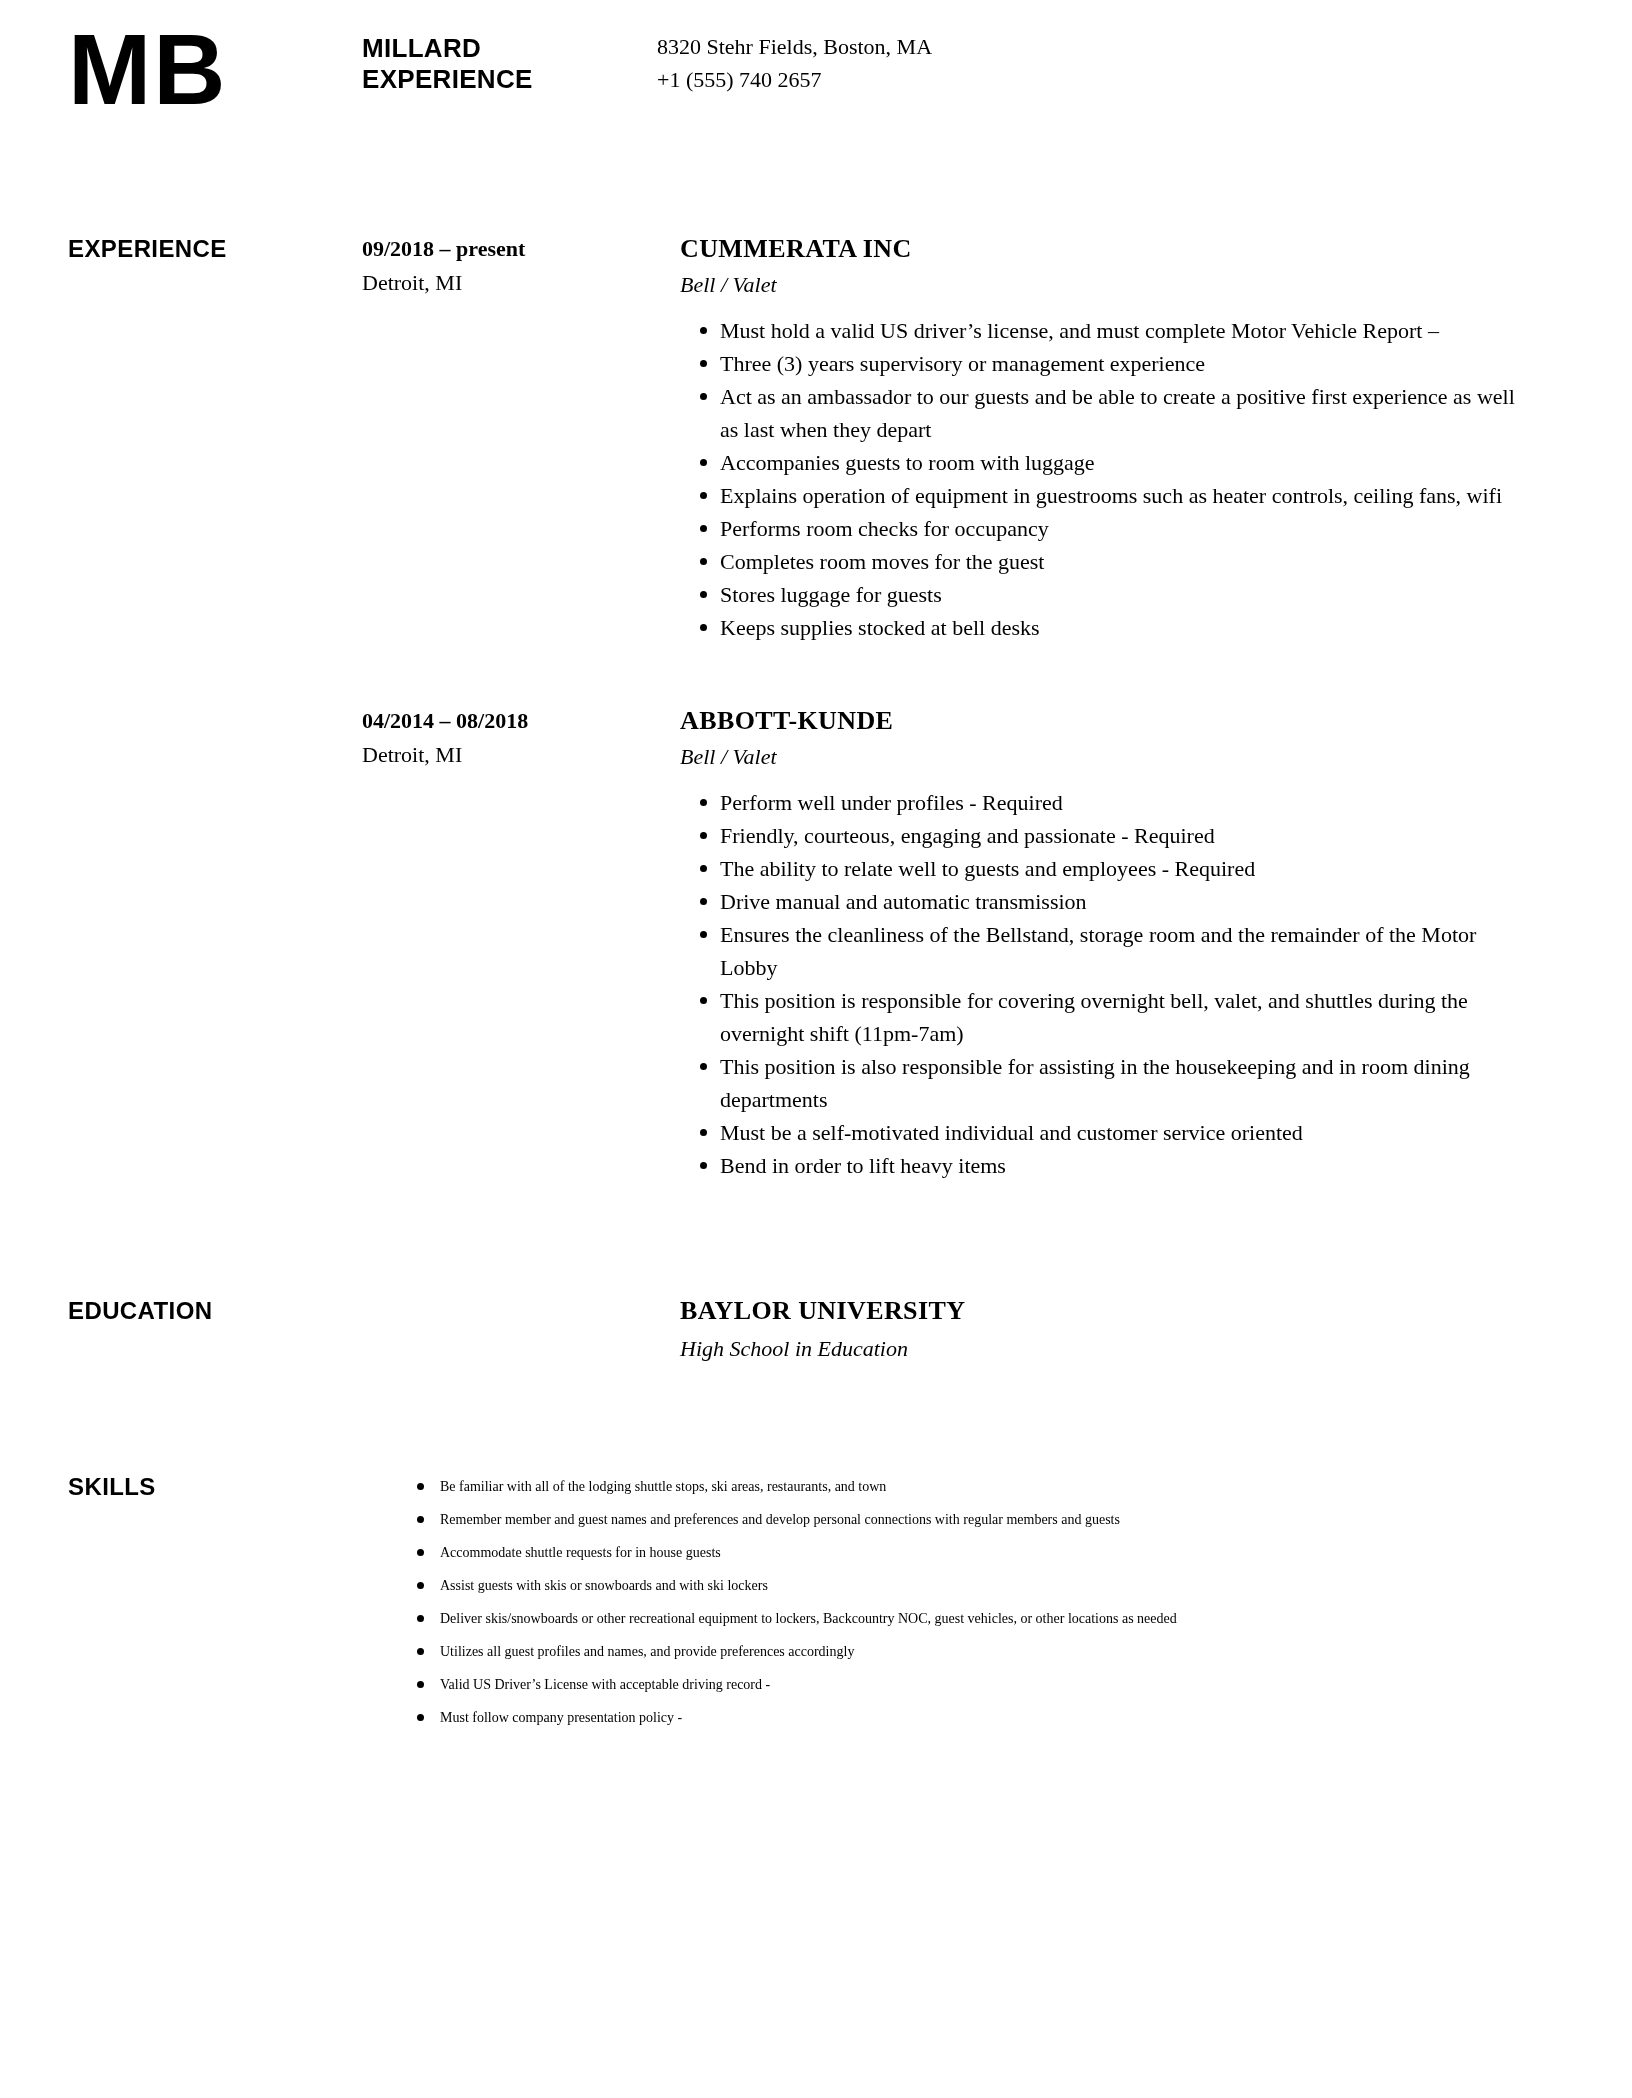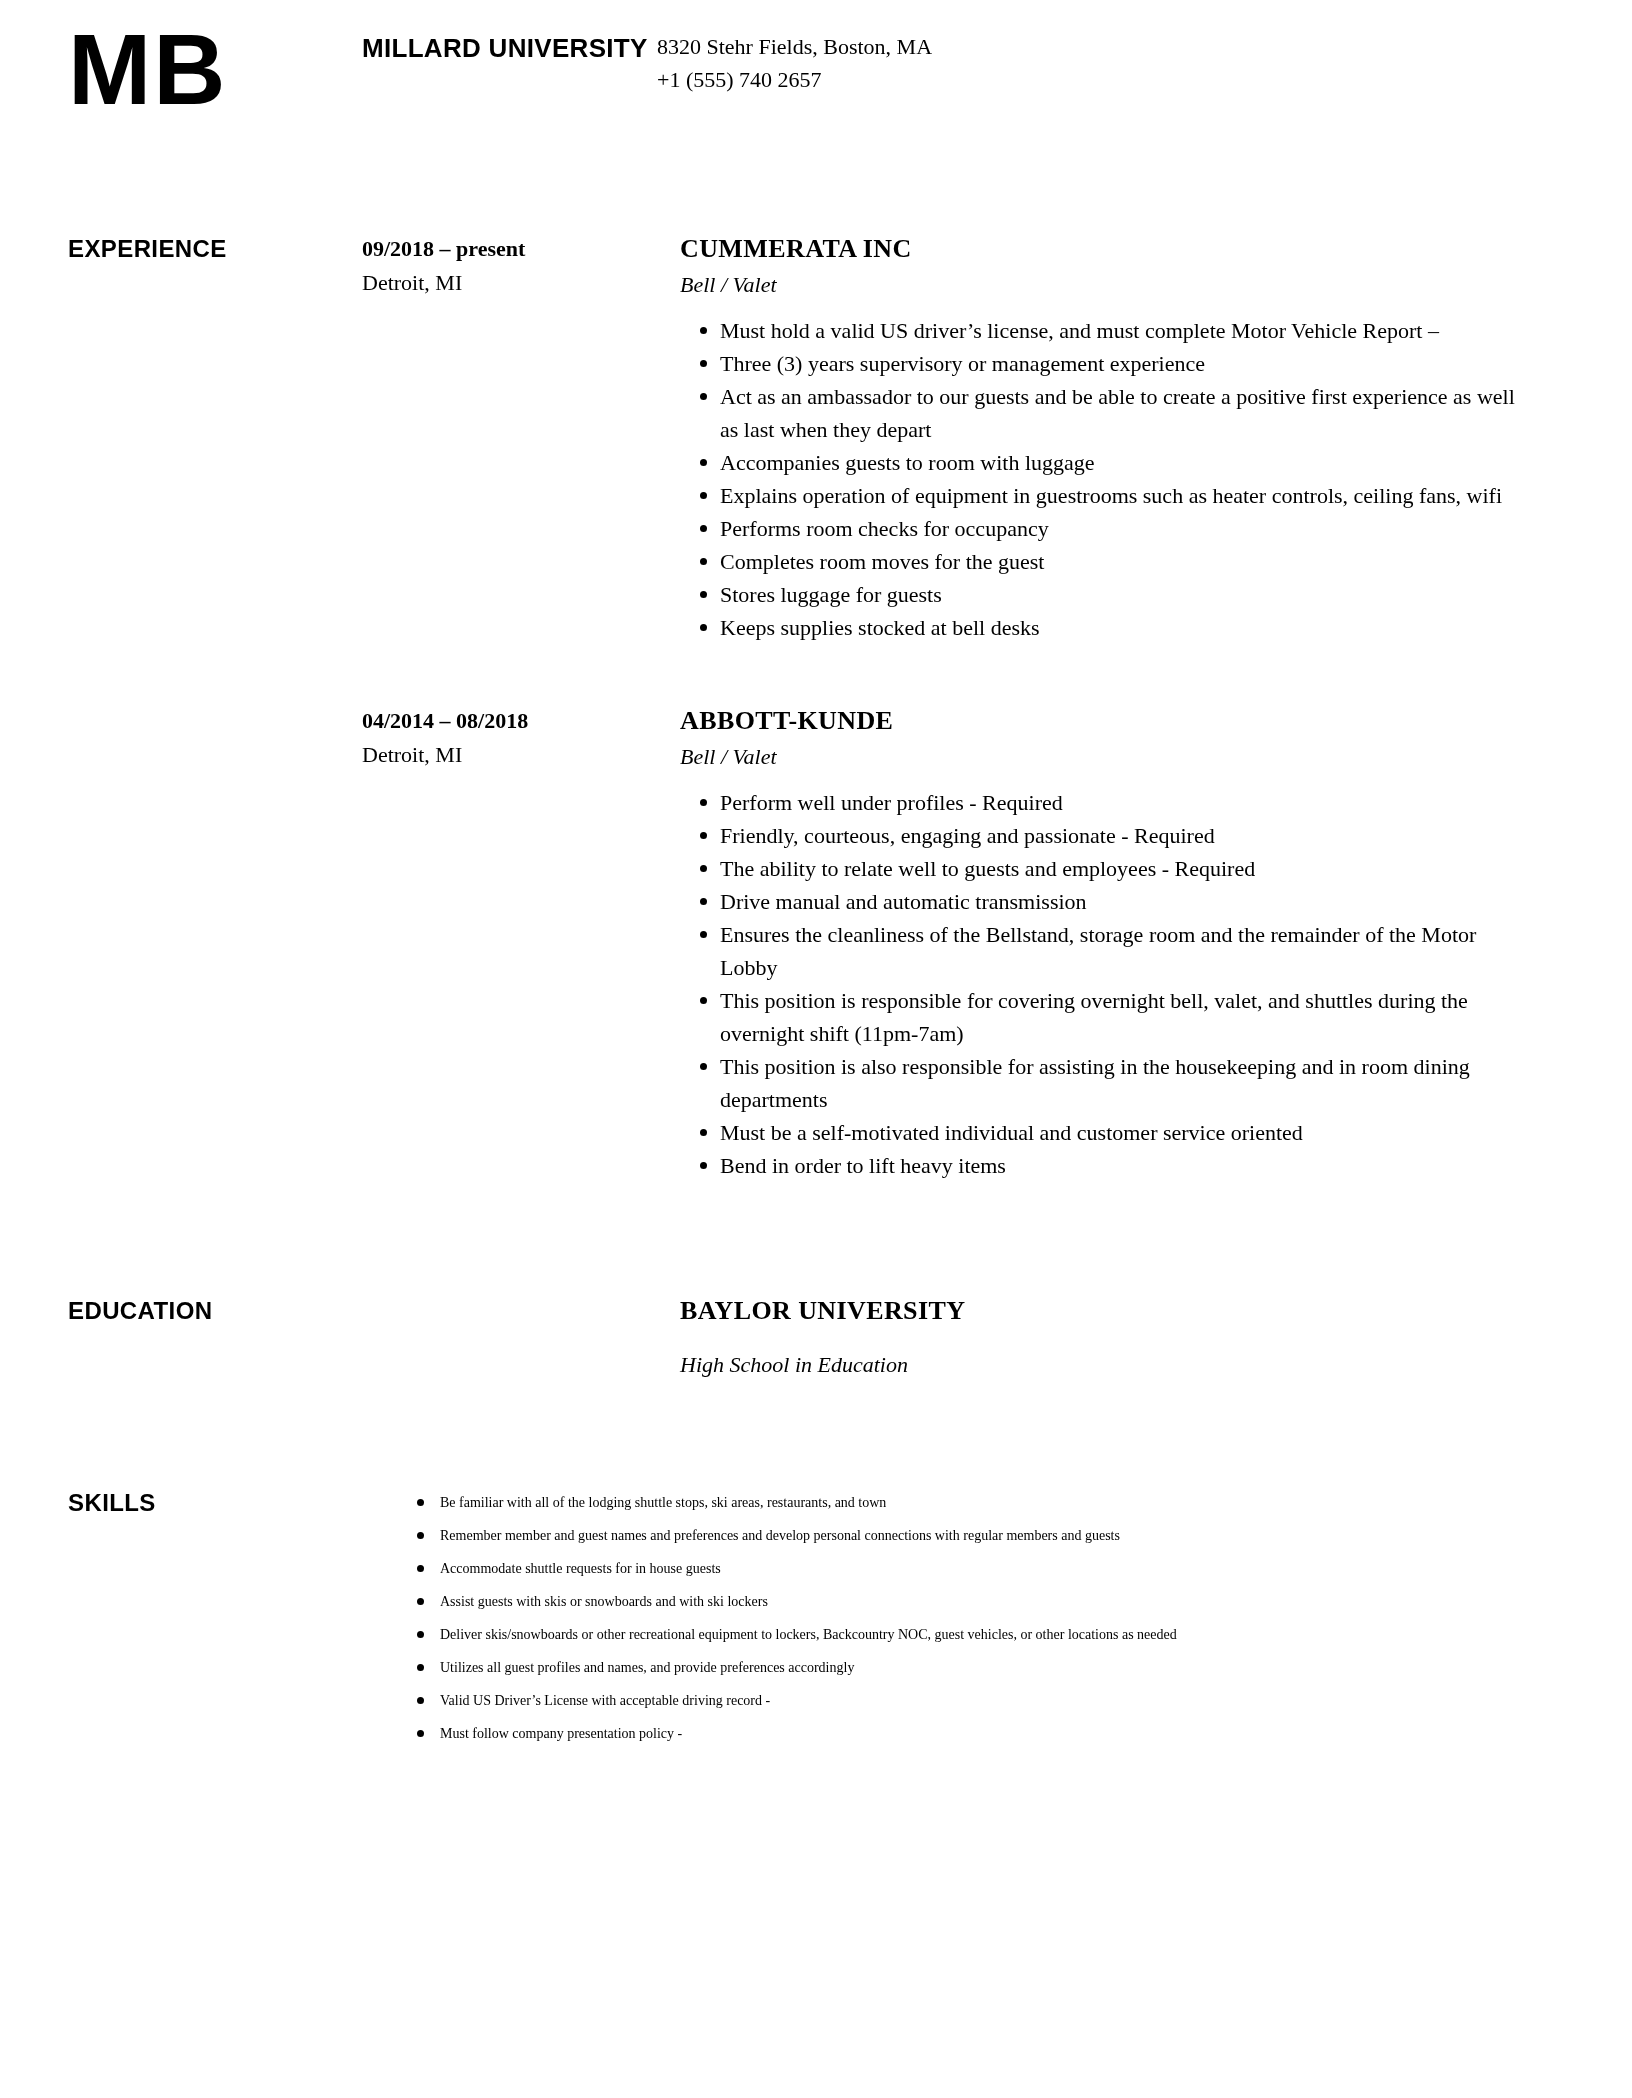--- a/index.html
+++ b/index.html
@@ -53,21 +53,21 @@
     line-height: 34px;
     letter-spacing: 0.4px;
   }
   .role { font-style: italic; font-size: 22px; line-height: 34px; margin-top: 2px; }
   .school {
     font-weight: 700;
     font-size: 26px;
     line-height: 34px;
     letter-spacing: 0.4px;
   }
-  .degree { font-style: italic; font-size: 22px; line-height: 34px; margin-top: 20px; }
+  .degree { font-style: italic; font-size: 22px; line-height: 34px; margin-top: 4px; }
   
   ul.bullets {
     list-style: none;
     margin: 12px 0 0 0;
     padding: 0 0 0 20px;
     max-width: 820px;
     font-size: 22px;
     line-height: 33px;
   }
   ul.bullets li { position: relative; padding-left: 20px; }
@@ -102,21 +102,21 @@
     background: #000;
   }
 </style>
 </head>
 <body>
 
 <div class="page">
 
   <div class="header">
     <div class="initials">MB</div>
-    <div class="name">MILLARD UNIVERSITY</div>
+    <div class="name">MILLARD EXPERIENCE</div>
     <div class="contact">
       <div>8320 Stehr Fields, Boston, MA</div>
       <div>+1 (555) 740 2657</div>
     </div>
   </div>
 
   <section class="grid sec-exp">
     <div class="col-label">EXPERIENCE</div>
 
     <div class="job-dates">

